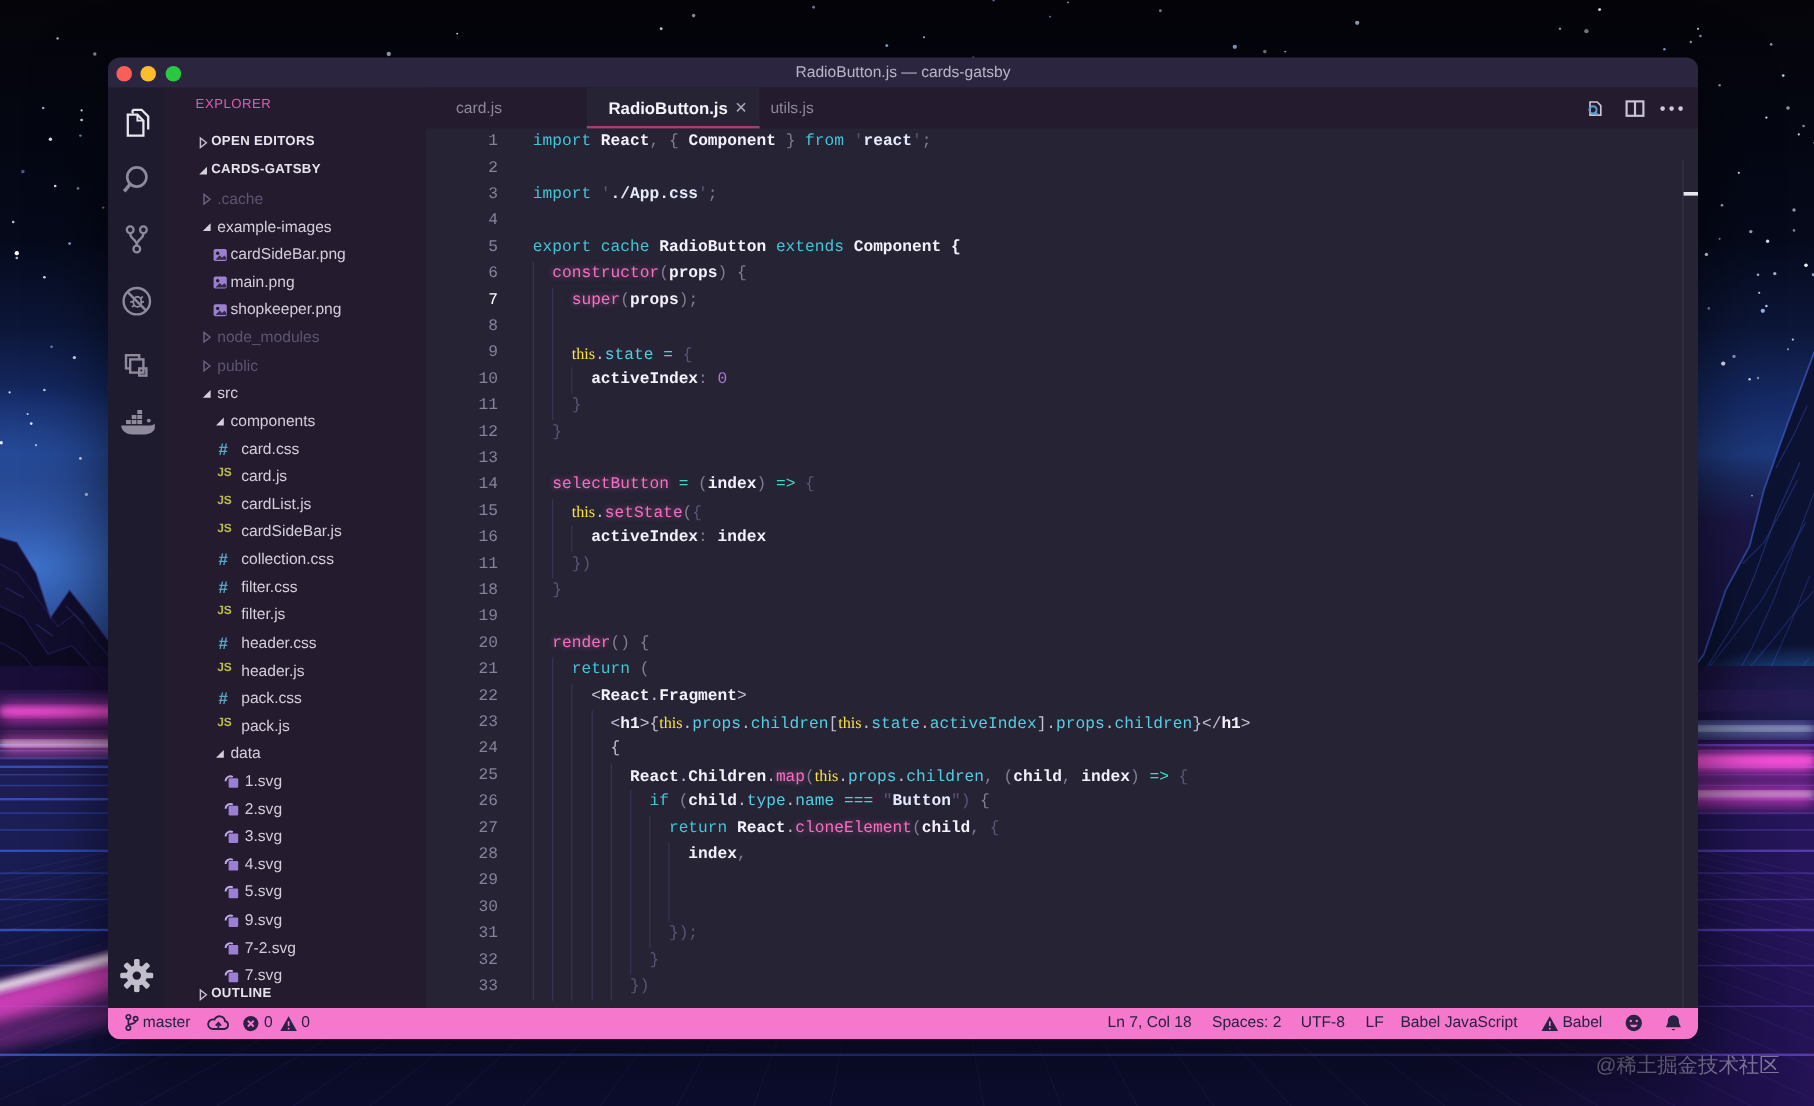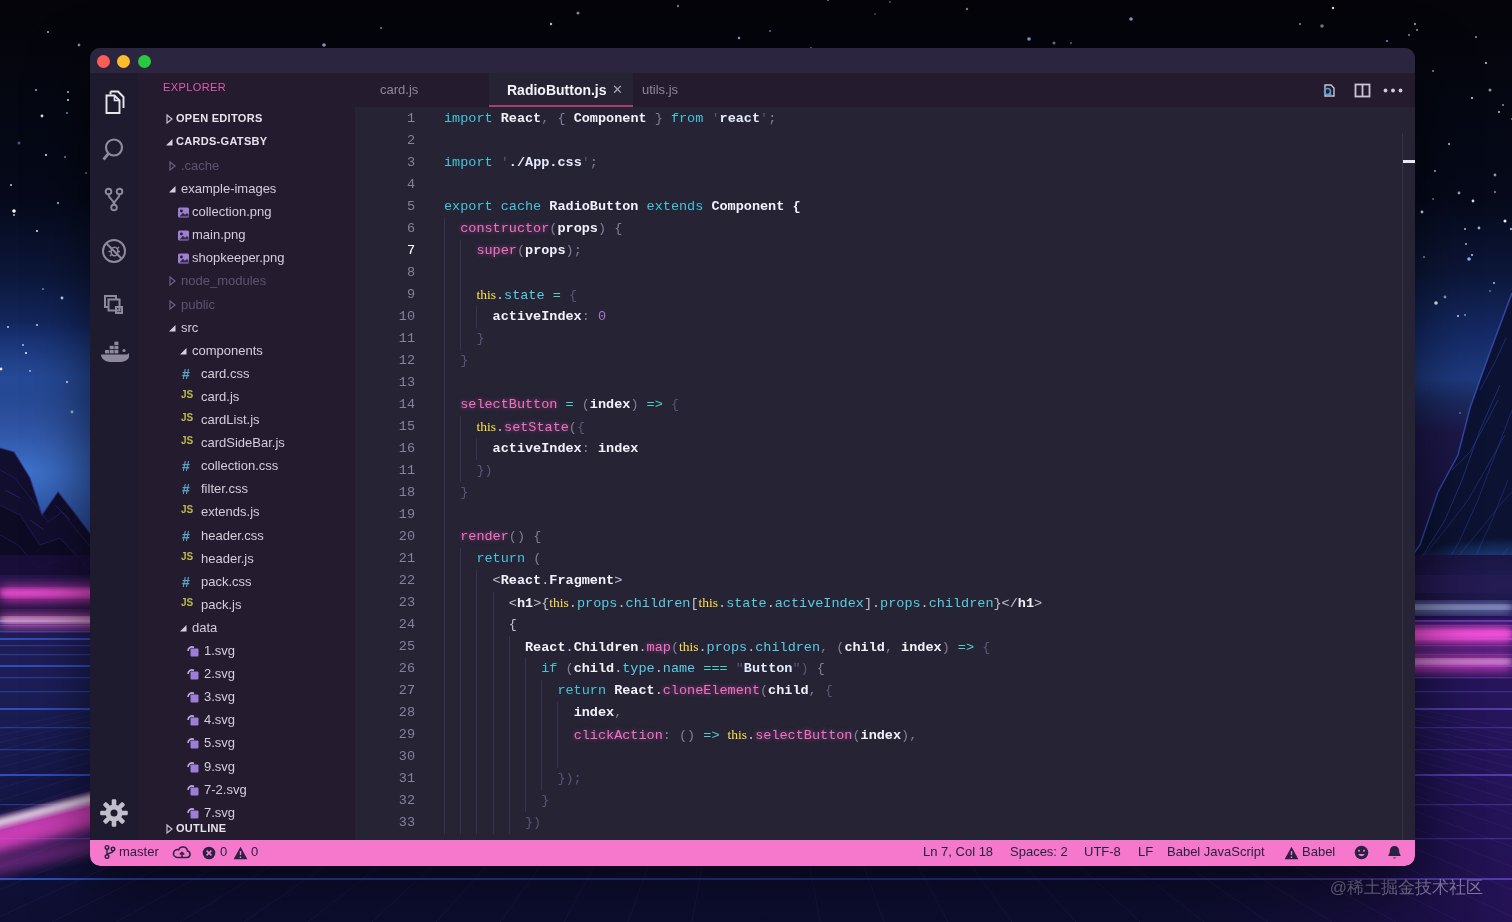--- a/index.html
+++ b/index.html
@@ -427,20 +427,21 @@
  <rect x="-30" y="822" width="215" height="30" fill="#e845c8" opacity="0.85" filter="url(#b6)"></rect>
  <rect x="-30" y="819" width="205" height="7" fill="#ffffff" opacity="0.95" filter="url(#b3)"></rect>
 </g>
 <g transform="rotate(-13 0 866)">
  <rect x="-30" y="858" width="170" height="16" fill="#cc3fc0" opacity="0.45" filter="url(#b6)"></rect>
 </g>
 <text x="1483" y="893" text-anchor="end" font-family="Liberation Sans, sans-serif" font-size="17" fill="#b9b2c8" opacity="0.62">@稀土掘金技术社区</text>
 </svg>
 <div id="win">
   <div id="titlebar">
+    <div id="title">RadioButton.js — cards-gatsby</div>
     <div class="dot" style="left:6.5px;background:#f95f57"></div>
     <div class="dot" style="left:27px;background:#fbbd2e"></div>
     <div class="dot" style="left:47.5px;background:#28c841"></div>
   </div>
   <div id="actbar">
     <svg style="position:absolute;left:11px;top:17px" width="26" height="26" viewBox="0 0 26 26">
       <path d="M9.5 1.5 h7.5 l5.5 5.5 v11 M9.5 1.5 v3" fill="none" stroke="#e8e6ee" stroke-width="1.9"></path>
       <path d="M5.5 5.5 h8 l5 5 v12.5 h-13 z" fill="none" stroke="#e8e6ee" stroke-width="1.9"></path>
       <path d="M13.5 5.5 v5 h5" fill="none" stroke="#e8e6ee" stroke-width="1.6"></path>
     </svg>
@@ -521,21 +522,21 @@
           <path d="M9.5 3 L9.5 9.5 L3 9.5 Z" fill="#d5d0dd"></path>
         </svg>
         <span class="t" style="left:44px">example-images</span>
       </div>
       <div class="trow" style="top:128px">
         <svg class="ic" style="left:40px;top:5px" width="13" height="13" viewBox="0 0 13 13">
           <rect x="1" y="1.5" width="11" height="10" rx="1.5" fill="#9b7fd0"></rect>
           <circle cx="4.4" cy="5" r="1.4" fill="#241b2f"></circle>
           <path d="M2.5 10.5 L6 6.8 L8 8.8 L10 7 L11.5 8.6 L11.5 10.5 Z" fill="#241b2f" opacity="0.85"></path>
         </svg>
-        <span class="t" style="left:55px">collection.png</span>
+        <span class="t" style="left:55px">cardSideBar.png</span>
       </div>
       <div class="trow" style="top:151px">
         <svg class="ic" style="left:40px;top:5px" width="13" height="13" viewBox="0 0 13 13">
           <rect x="1" y="1.5" width="11" height="10" rx="1.5" fill="#9b7fd0"></rect>
           <circle cx="4.4" cy="5" r="1.4" fill="#241b2f"></circle>
           <path d="M2.5 10.5 L6 6.8 L8 8.8 L10 7 L11.5 8.6 L11.5 10.5 Z" fill="#241b2f" opacity="0.85"></path>
         </svg>
         <span class="t" style="left:55px">main.png</span>
       </div>
       <div class="trow" style="top:174px">
@@ -589,21 +590,21 @@
       <div class="trow" style="top:382px">
         <span class="fic" style="left:45px;color:#59a5c8;font-weight:700">#</span>
         <span class="t" style="left:64px">collection.css</span>
       </div>
       <div class="trow" style="top:405px">
         <span class="fic" style="left:45px;color:#59a5c8;font-weight:700">#</span>
         <span class="t" style="left:64px">filter.css</span>
       </div>
       <div class="trow" style="top:428px">
         <span class="fic" style="left:44px;color:#b9bb4c;font-weight:700;font-size:10px;letter-spacing:0">JS</span>
-        <span class="t" style="left:64px">extends.js</span>
+        <span class="t" style="left:64px">filter.js</span>
       </div>
       <div class="trow" style="top:452px">
         <span class="fic" style="left:45px;color:#59a5c8;font-weight:700">#</span>
         <span class="t" style="left:64px">header.css</span>
       </div>
       <div class="trow" style="top:475px">
         <span class="fic" style="left:44px;color:#b9bb4c;font-weight:700;font-size:10px;letter-spacing:0">JS</span>
         <span class="t" style="left:64px">header.js</span>
       </div>
       <div class="trow" style="top:498px">
@@ -768,21 +769,20 @@
         <div class="cl" style="top:375px">  <i class="d">}</i></div>
         <div class="cl" style="top:419px">  <i class="p">render</i><i class="q">()</i> <i class="q">{</i></div>
         <div class="cl" style="top:441px">    <i class="k">return</i> <i class="q">(</i></div>
         <div class="cl" style="top:463px">      <i class="b">&lt;</i><i class="w">React</i><i class="b">.</i><i class="w">Fragment</i><i class="b">&gt;</i></div>
         <div class="cl" style="top:485px">        <i class="b">&lt;</i><i class="w">h1</i><i class="b">&gt;{</i><i class="y">this</i><i class="b">.</i><i class="c">props</i><i class="b">.</i><i class="c">children</i><i class="b">[</i><i class="y">this</i><i class="b">.</i><i class="c">state</i><i class="b">.</i><i class="c">activeIndex</i><i class="b">].</i><i class="c">props</i><i class="b">.</i><i class="c">children</i><i class="b">}&lt;/</i><i class="w">h1</i><i class="b">&gt;</i></div>
         <div class="cl" style="top:507px">        <i class="b">{</i></div>
         <div class="cl" style="top:529px">          <i class="w">React</i><i class="b">.</i><i class="w">Children</i><i class="b">.</i><i class="p">map</i><i class="q">(</i><i class="y">this</i><i class="b">.</i><i class="c">props</i><i class="b">.</i><i class="c">children</i><i class="q">,</i> <i class="q">(</i><i class="w">child</i><i class="q">,</i> <i class="w">index</i><i class="q">)</i> <i class="g">=&gt;</i> <i class="d">{</i></div>
         <div class="cl" style="top:551px">            <i class="k">if</i> <i class="q">(</i><i class="w">child</i><i class="b">.</i><i class="c">type</i><i class="b">.</i><i class="c">name</i> <i class="g">===</i> <i class="d">"</i><i class="s">Button</i><i class="d">")</i> <i class="q">{</i></div>
         <div class="cl" style="top:573px">              <i class="k">return</i> <i class="w">React</i><i class="b">.</i><i class="p">cloneElement</i><i class="q">(</i><i class="w">child</i><i class="q">,</i> <i class="d">{</i></div>
         <div class="cl" style="top:595px">                <i class="w">index</i><i class="q">,</i></div>
-        <div class="cl" style="top:617px">                <i class="p">clickAction</i><i class="q">:</i> <i class="q">()</i> <i class="g">=&gt;</i> <i class="y">this</i><i class="b">.</i><i class="p">selectButton</i><i class="q">(</i><i class="w">index</i><i class="q">),</i></div>
         <div class="cl" style="top:661px">              <i class="d">});</i></div>
         <div class="cl" style="top:683px">            <i class="d">}</i></div>
         <div class="cl" style="top:705px">          <i class="d">})</i></div>
       <div style="position:absolute;right:12.5px;top:26px;bottom:0;width:1px;background:#37324a"></div>
       <div style="position:absolute;right:0;top:53px;width:12.5px;height:2.5px;background:#e8e6f0"></div>
     </div>
   </div>
   <div id="statusbar">
     <svg class="sbi" style="left:12px" width="16" height="16" viewBox="0 0 16 16">
       <circle cx="5" cy="3.4" r="1.8" fill="none" stroke="#2b2144" stroke-width="1.4"></circle>

